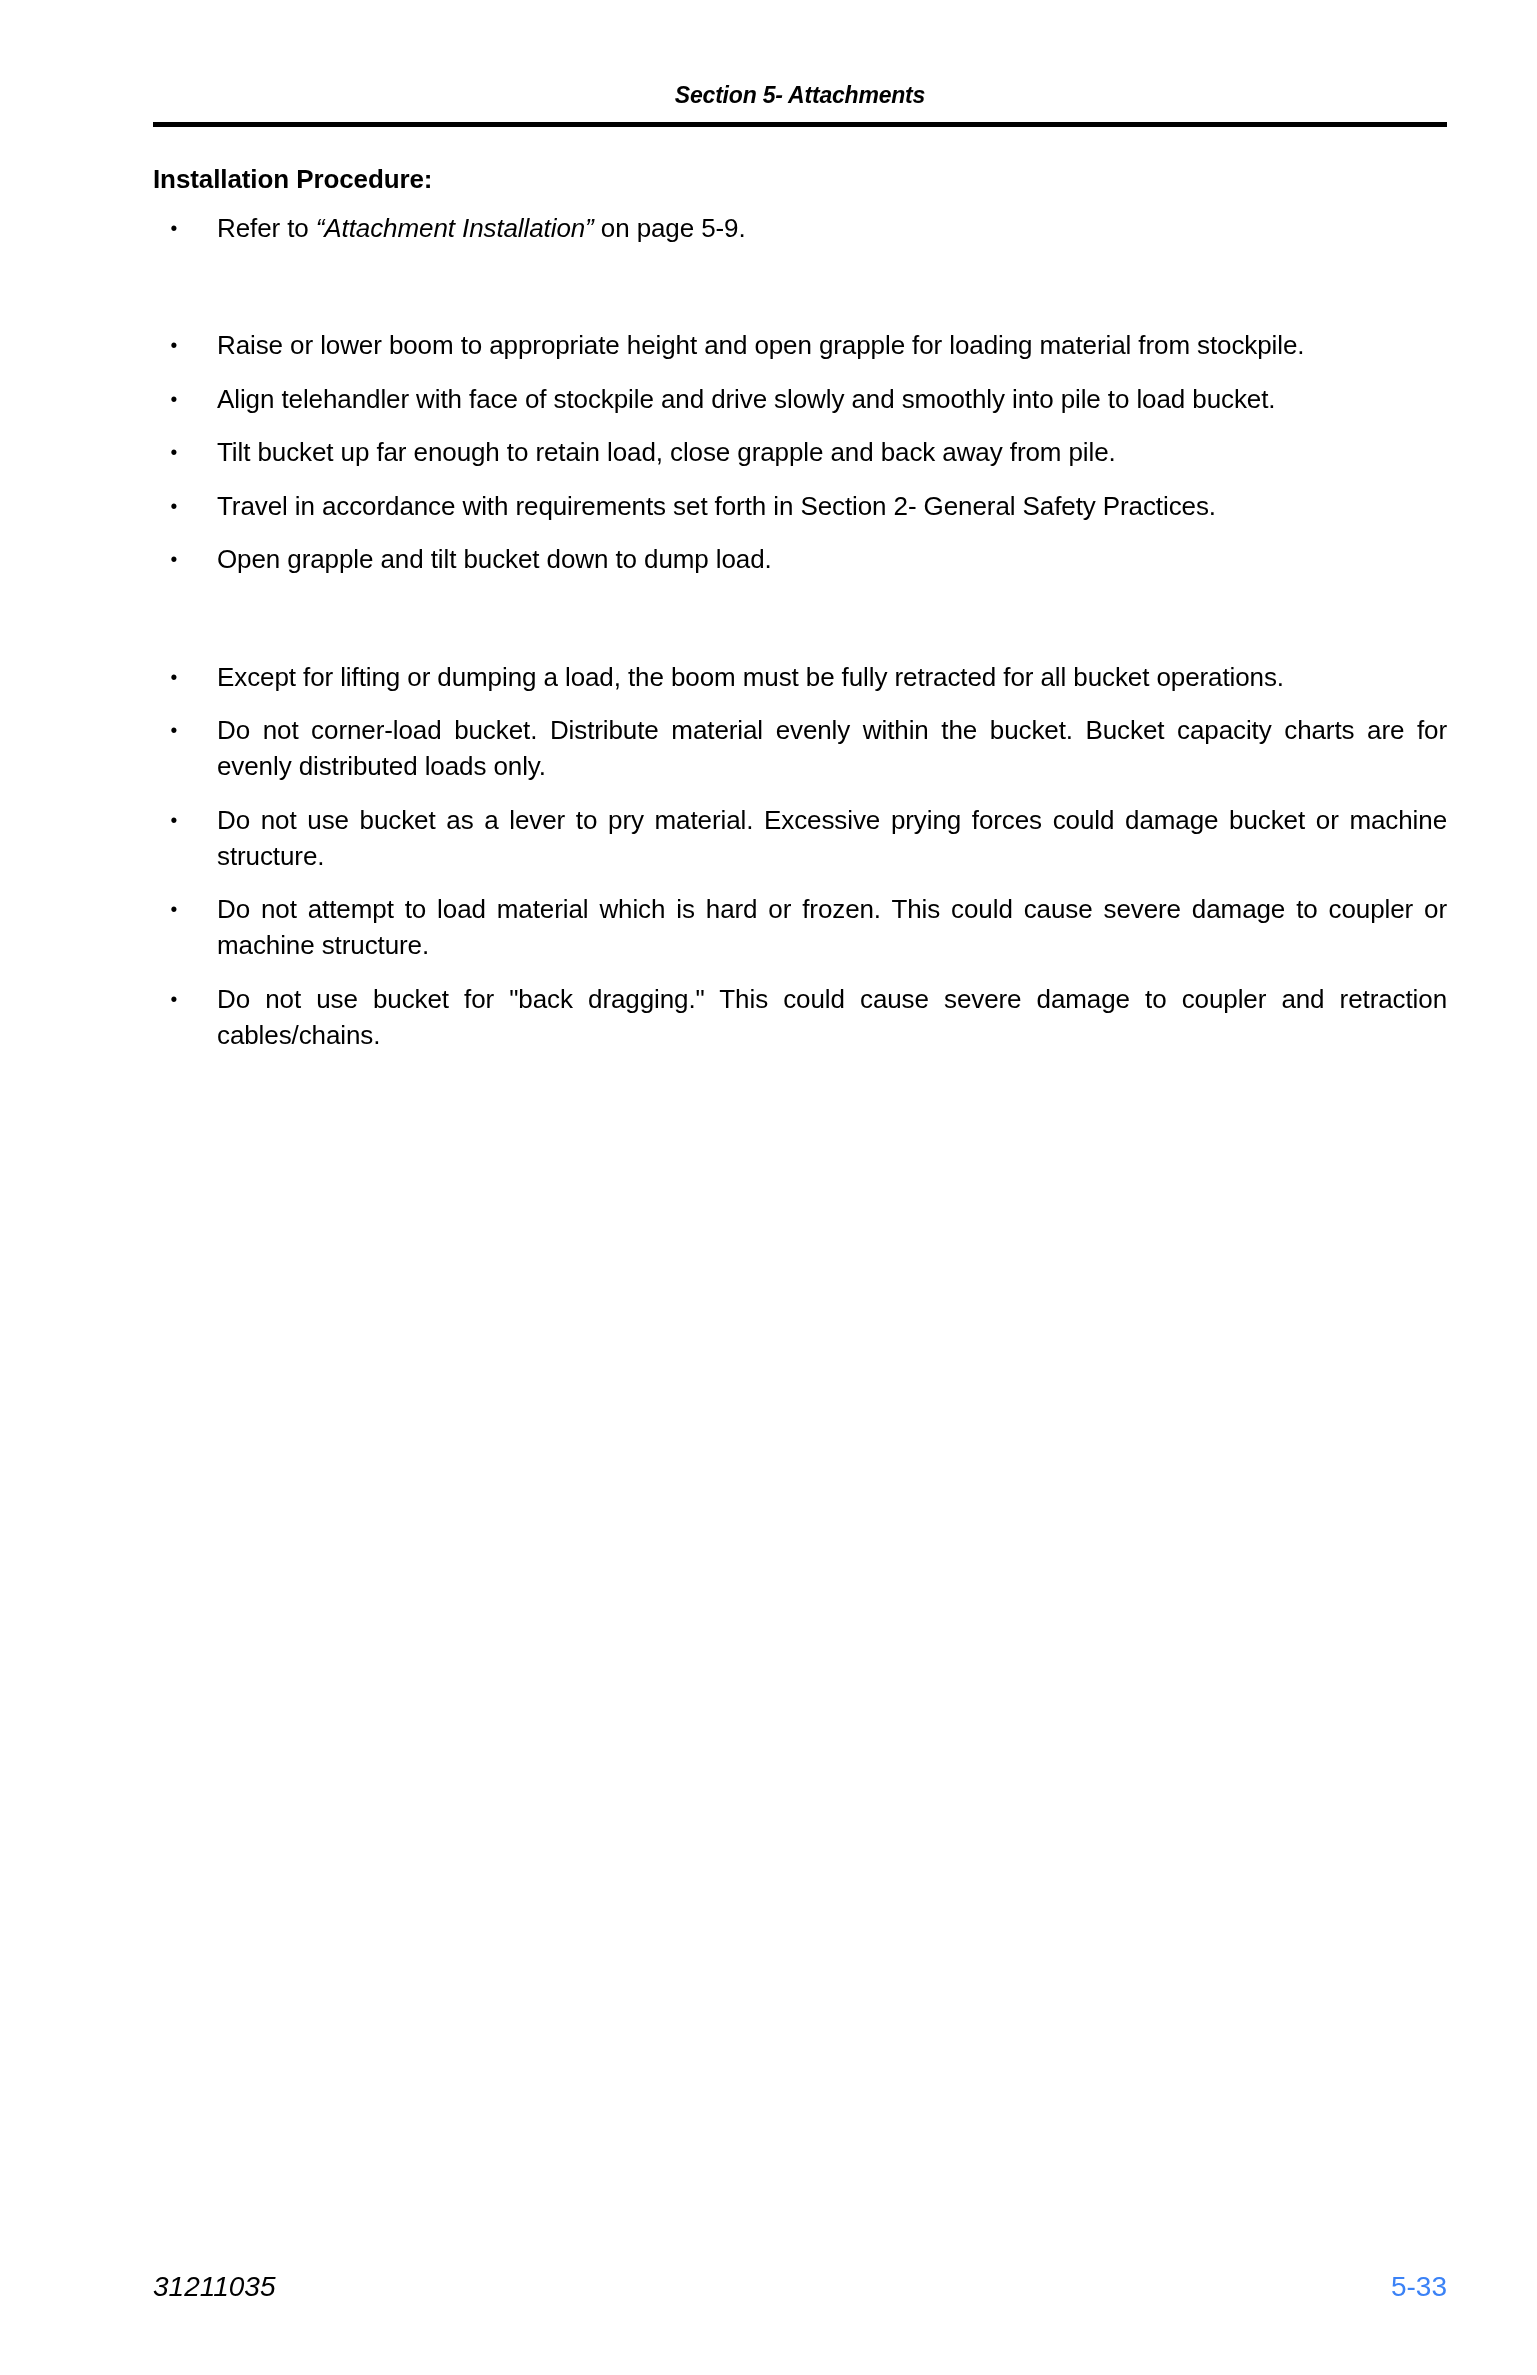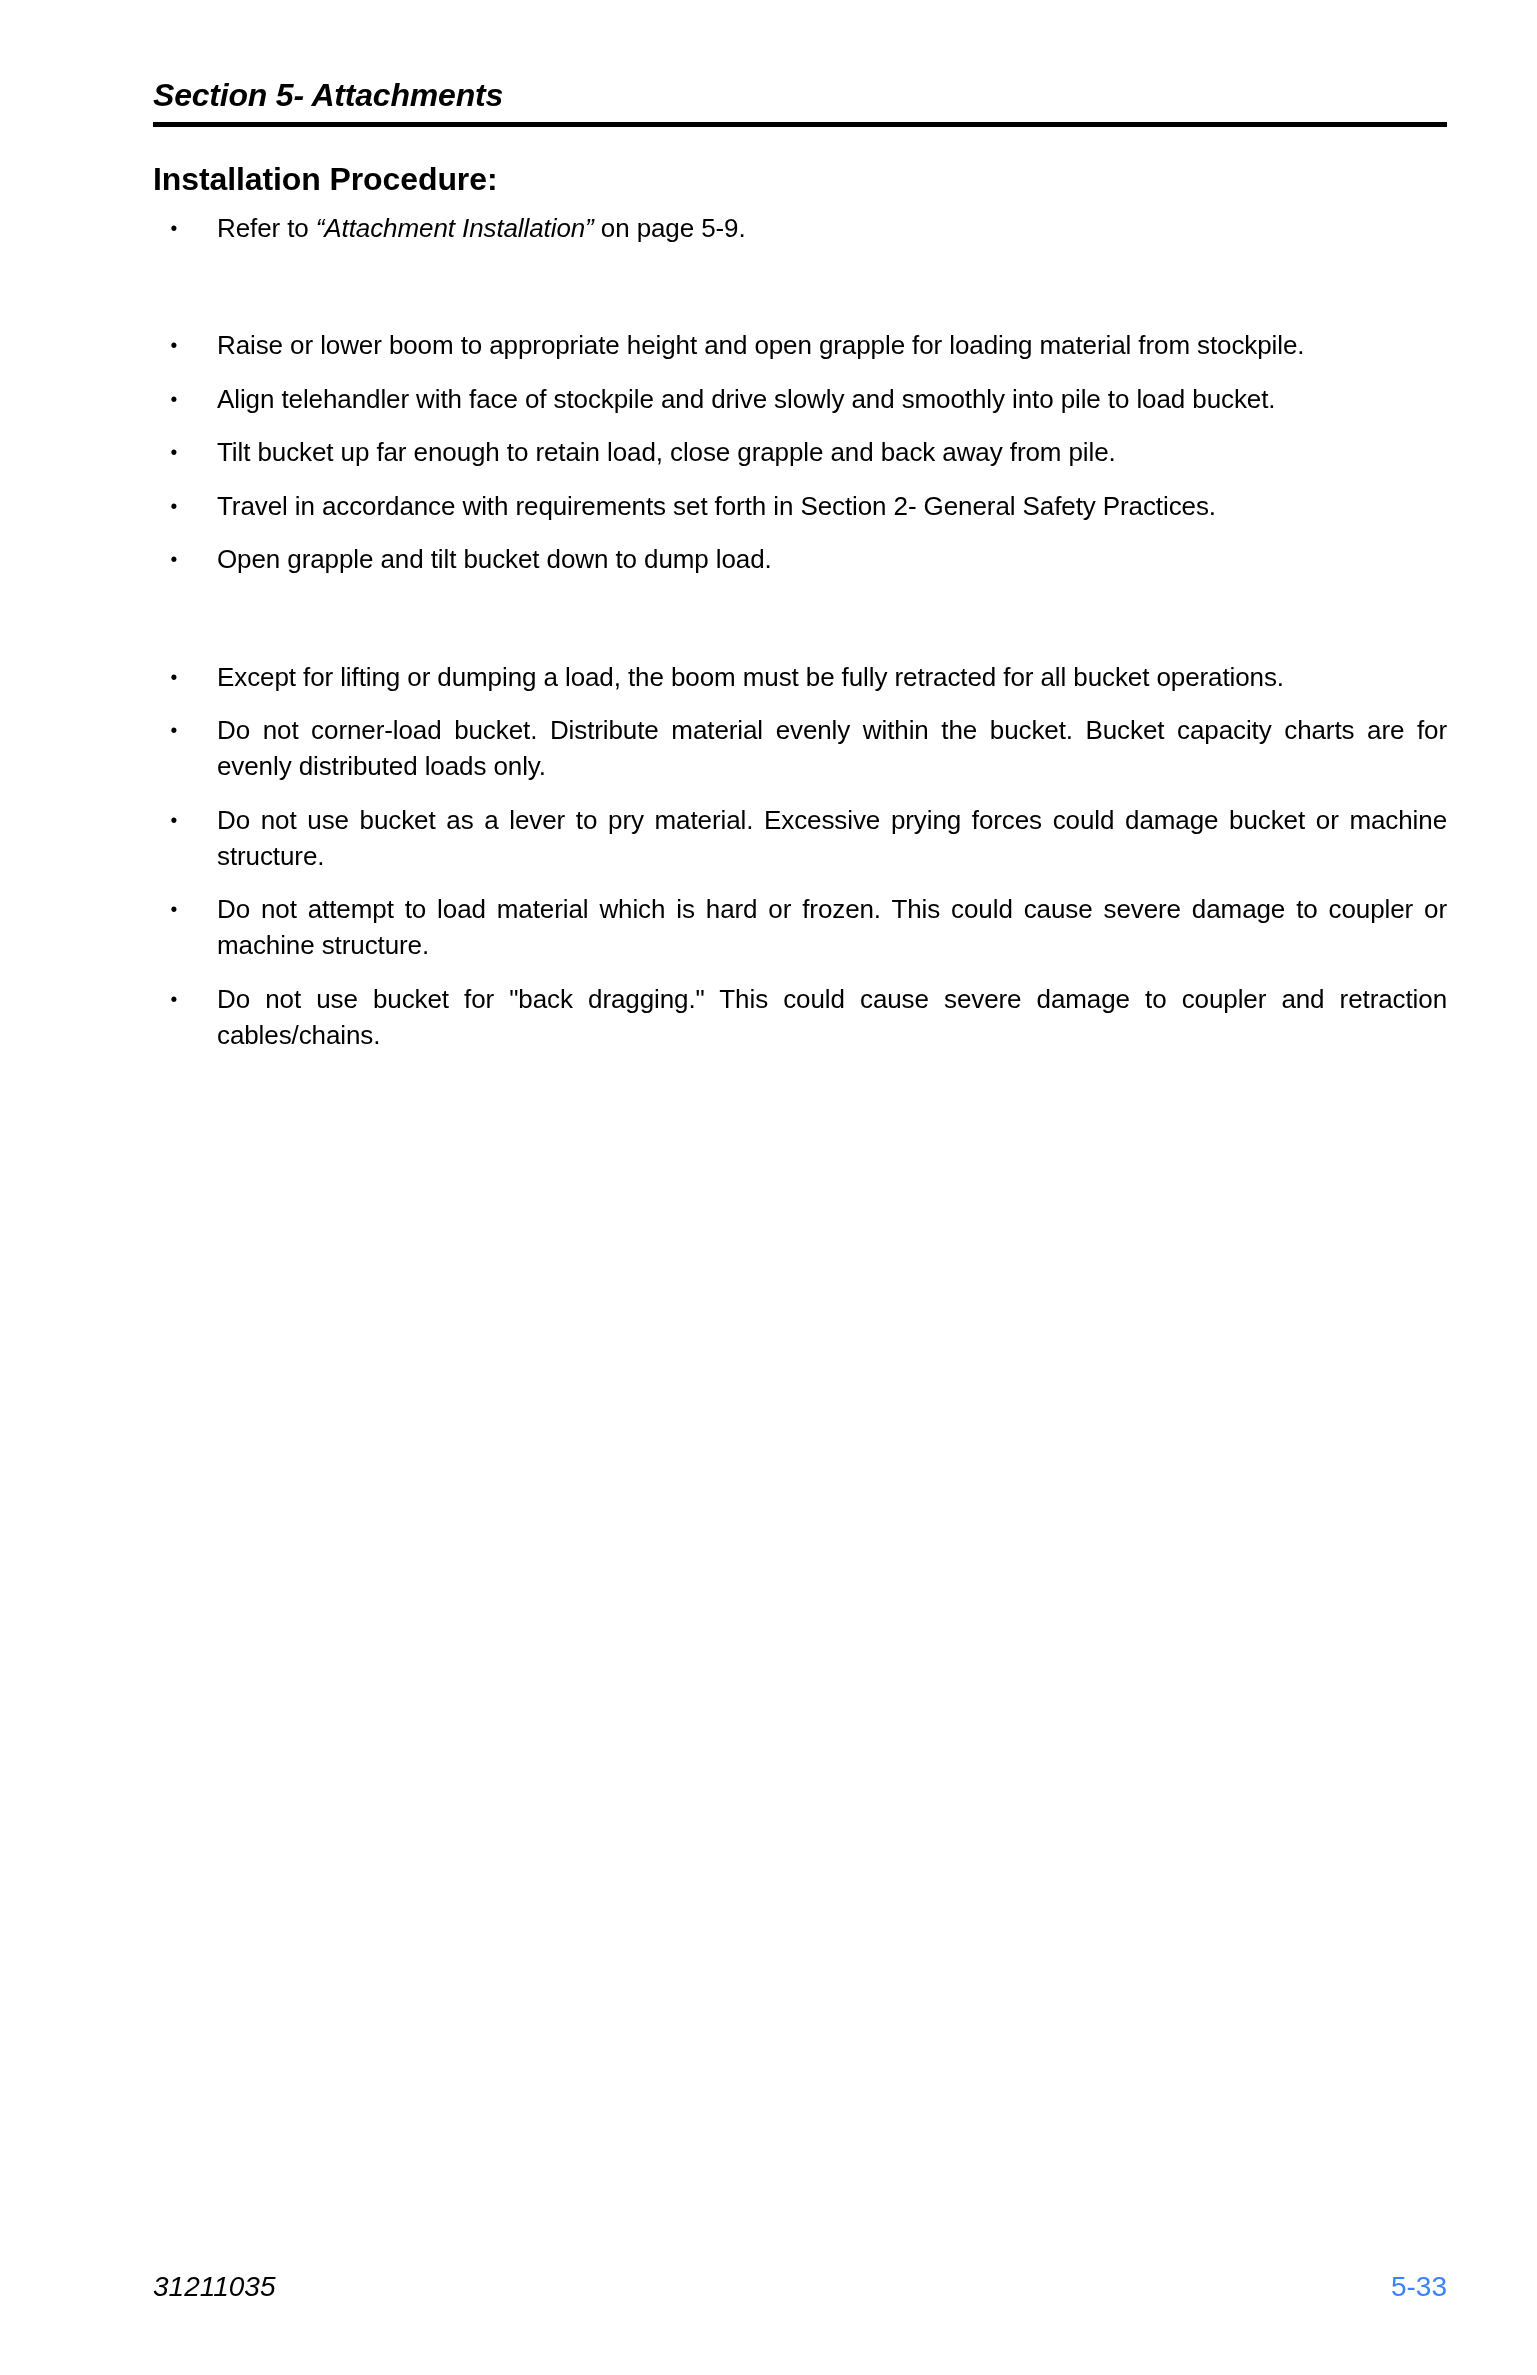--- a/index.html
+++ b/index.html
@@ -22,24 +22,24 @@
   
   .header {
     position: absolute;
     left: 153px;
     top: 76px;
     width: 1294px;
   }
 
   .header-title {
     display: block;
-    text-align: left;
+    text-align: center;
     font-weight: bold;
     font-style: italic;
-    font-size: 32px;
+    font-size: 23px;
     letter-spacing: -0.2px;
     line-height: 39px;
     color: #000000;
     white-space: nowrap;
   }
 
   .header-rule {
     margin-top: 6.8px;
     width: 100%;
     height: 4.9px;
@@ -53,21 +53,21 @@
     top: 163px;
     width: 1294px;
   }
 
   .section {
     margin-bottom: 0;
   }
 
   .section-heading {
     font-weight: bold;
-    font-size: 32px;
+    font-size: 26px;
     line-height: 33px;
     letter-spacing: -0.1px;
     color: #000000;
     margin: 0;
     padding: 0;
   }
 
   
   .gap-after-heading { height: 13.6px; }
   .gap-section       { height: 68px; }

